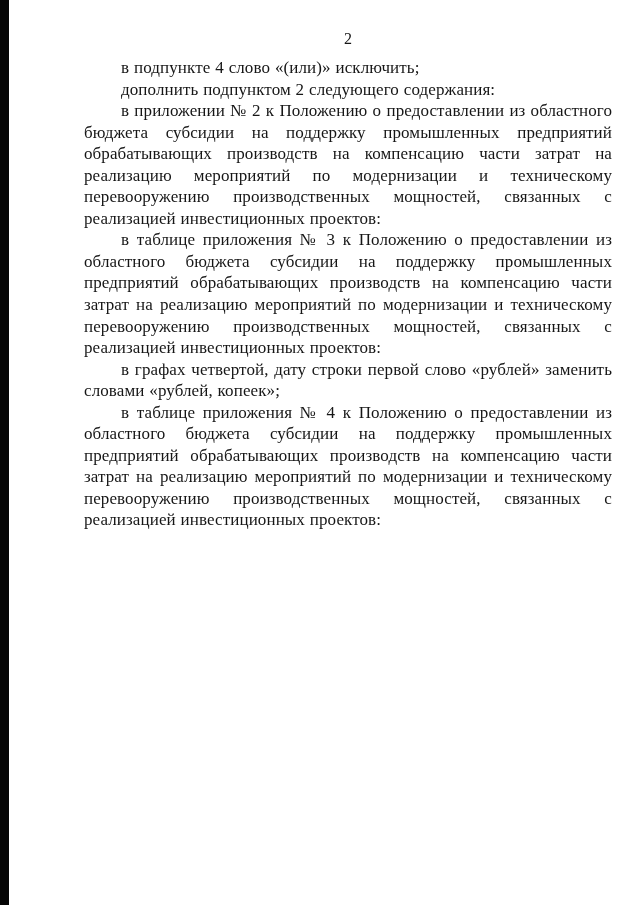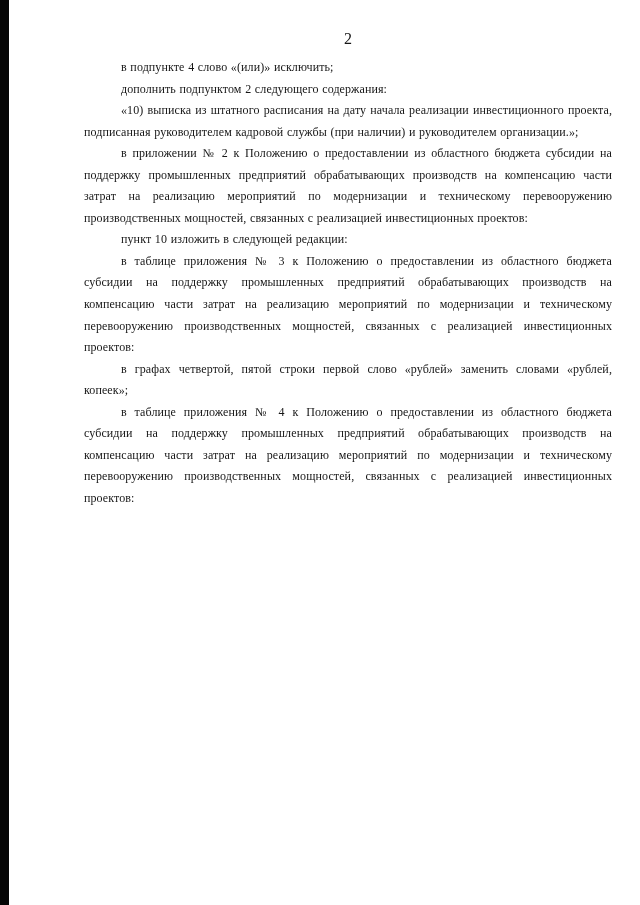--- a/index.html
+++ b/index.html
@@ -35,40 +35,38 @@
   }
   .doc-body {
     position: absolute;
     top: 57px;
     left: 84px;
     width: 528px;
   }
   .doc-body p {
     margin: 0;
     padding: 0;
-    font-size: 12px;
+    font-size: 17px;
     line-height: 21.55px;
     text-align: justify;
     text-indent: 37px;
     word-spacing: 0.5px;
     letter-spacing: 0.1px;
   }
 </style>
 </head>
 <body>
 
 <div class="page">
   <div class="scan-edge"></div>
 
   <div class="page-number">2</div>
 
   <div class="doc-body">
     <p>в подпункте 4 слово «(или)» исключить;</p>
     <p>дополнить подпунктом 2 следующего содержания:</p>
-    <p>«10) выписка из штатного расписания на дату начала реализации инвестиционного проекта, подписанная руководителем кадровой службы (при наличии) и руководителем организации.»;</p>
     <p>в приложении № 2 к Положению о предоставлении из областного бюджета субсидии на поддержку промышленных предприятий обрабатывающих производств на компенсацию части затрат на реализацию мероприятий по модернизации и техническому перевооружению производственных мощностей, связанных с реализацией инвестиционных проектов:</p>
-    <p>пункт 10 изложить в следующей редакции:</p>
     <p>в таблице приложения № 3 к Положению о предоставлении из областного бюджета субсидии на поддержку промышленных предприятий обрабатывающих производств на компенсацию части затрат на реализацию мероприятий по модернизации и техническому перевооружению производственных мощностей, связанных с реализацией инвестиционных проектов:</p>
-    <p>в графах четвертой, пятой строки первой слово «рублей» заменить словами «рублей, копеек»;</p>
+    <p>в графах четвертой, дату строки первой слово «рублей» заменить словами «рублей, копеек»;</p>
     <p>в таблице приложения № 4 к Положению о предоставлении из областного бюджета субсидии на поддержку промышленных предприятий обрабатывающих производств на компенсацию части затрат на реализацию мероприятий по модернизации и техническому перевооружению производственных мощностей, связанных с реализацией инвестиционных проектов:</p>
 
   </div>
 </div>
 
 </body></html>

